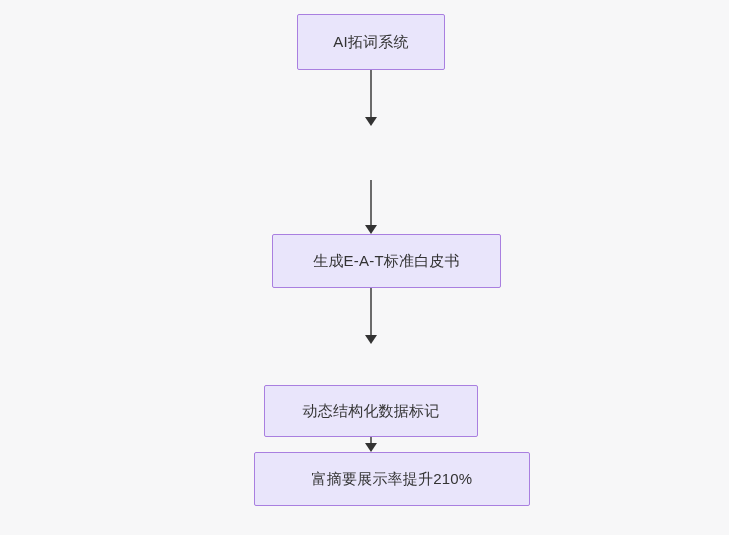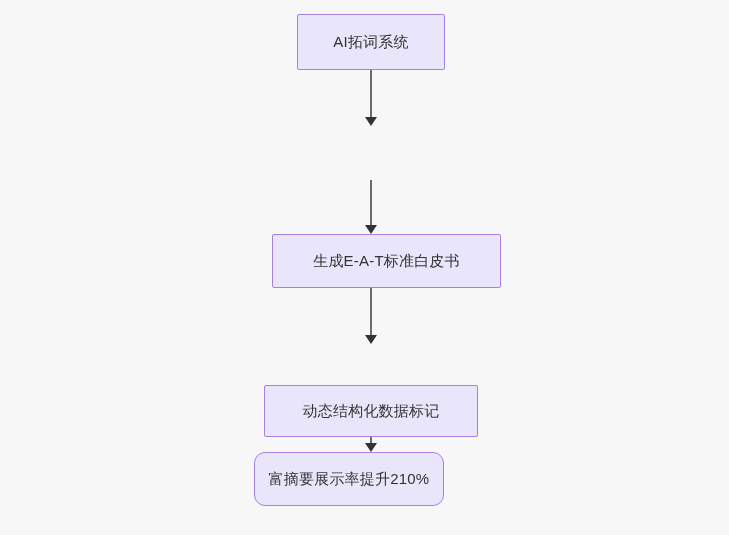--- a/index.html
+++ b/index.html
@@ -93,17 +93,17 @@
 
 
   <div class="node" style="left:272px; top:234px; width:229px; height:54px;">
     <span class="node-label">生成E-A-T标准白皮书</span>
   </div>
 
   <div class="node" style="left:264px; top:344px; width:214px; height:52px;margin-top:41px;">
     <span class="node-label">动态结构化数据标记</span>
   </div>
 
-  <div class="node" style="left:254px; top:452px; width:190px; height:54px;border-radius:11px;">
+  <div class="node" style="left:254px; top:452px; width:276px; height:54px;">
     <span class="node-label">富摘要展示率提升210%</span>
   </div>
 
 </div>
 
 </body></html>

